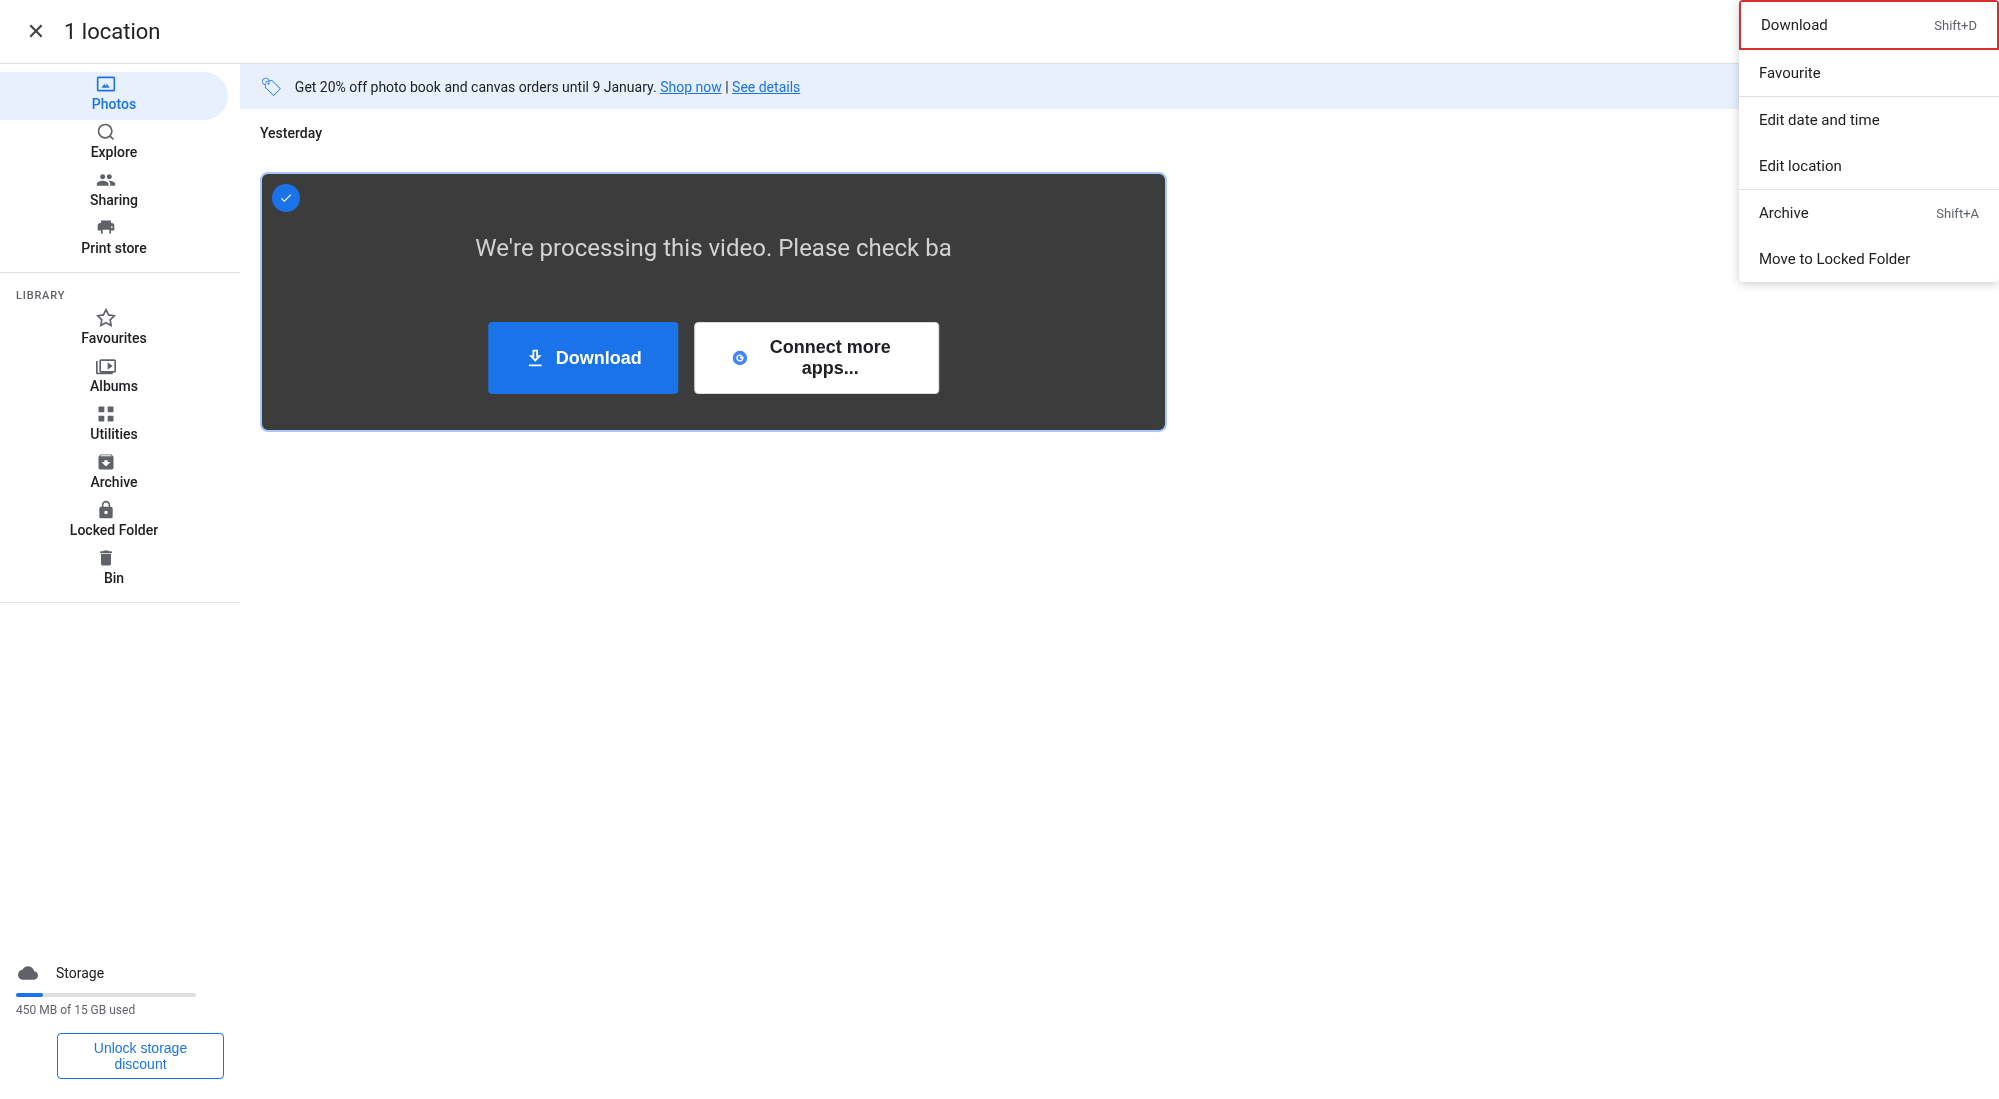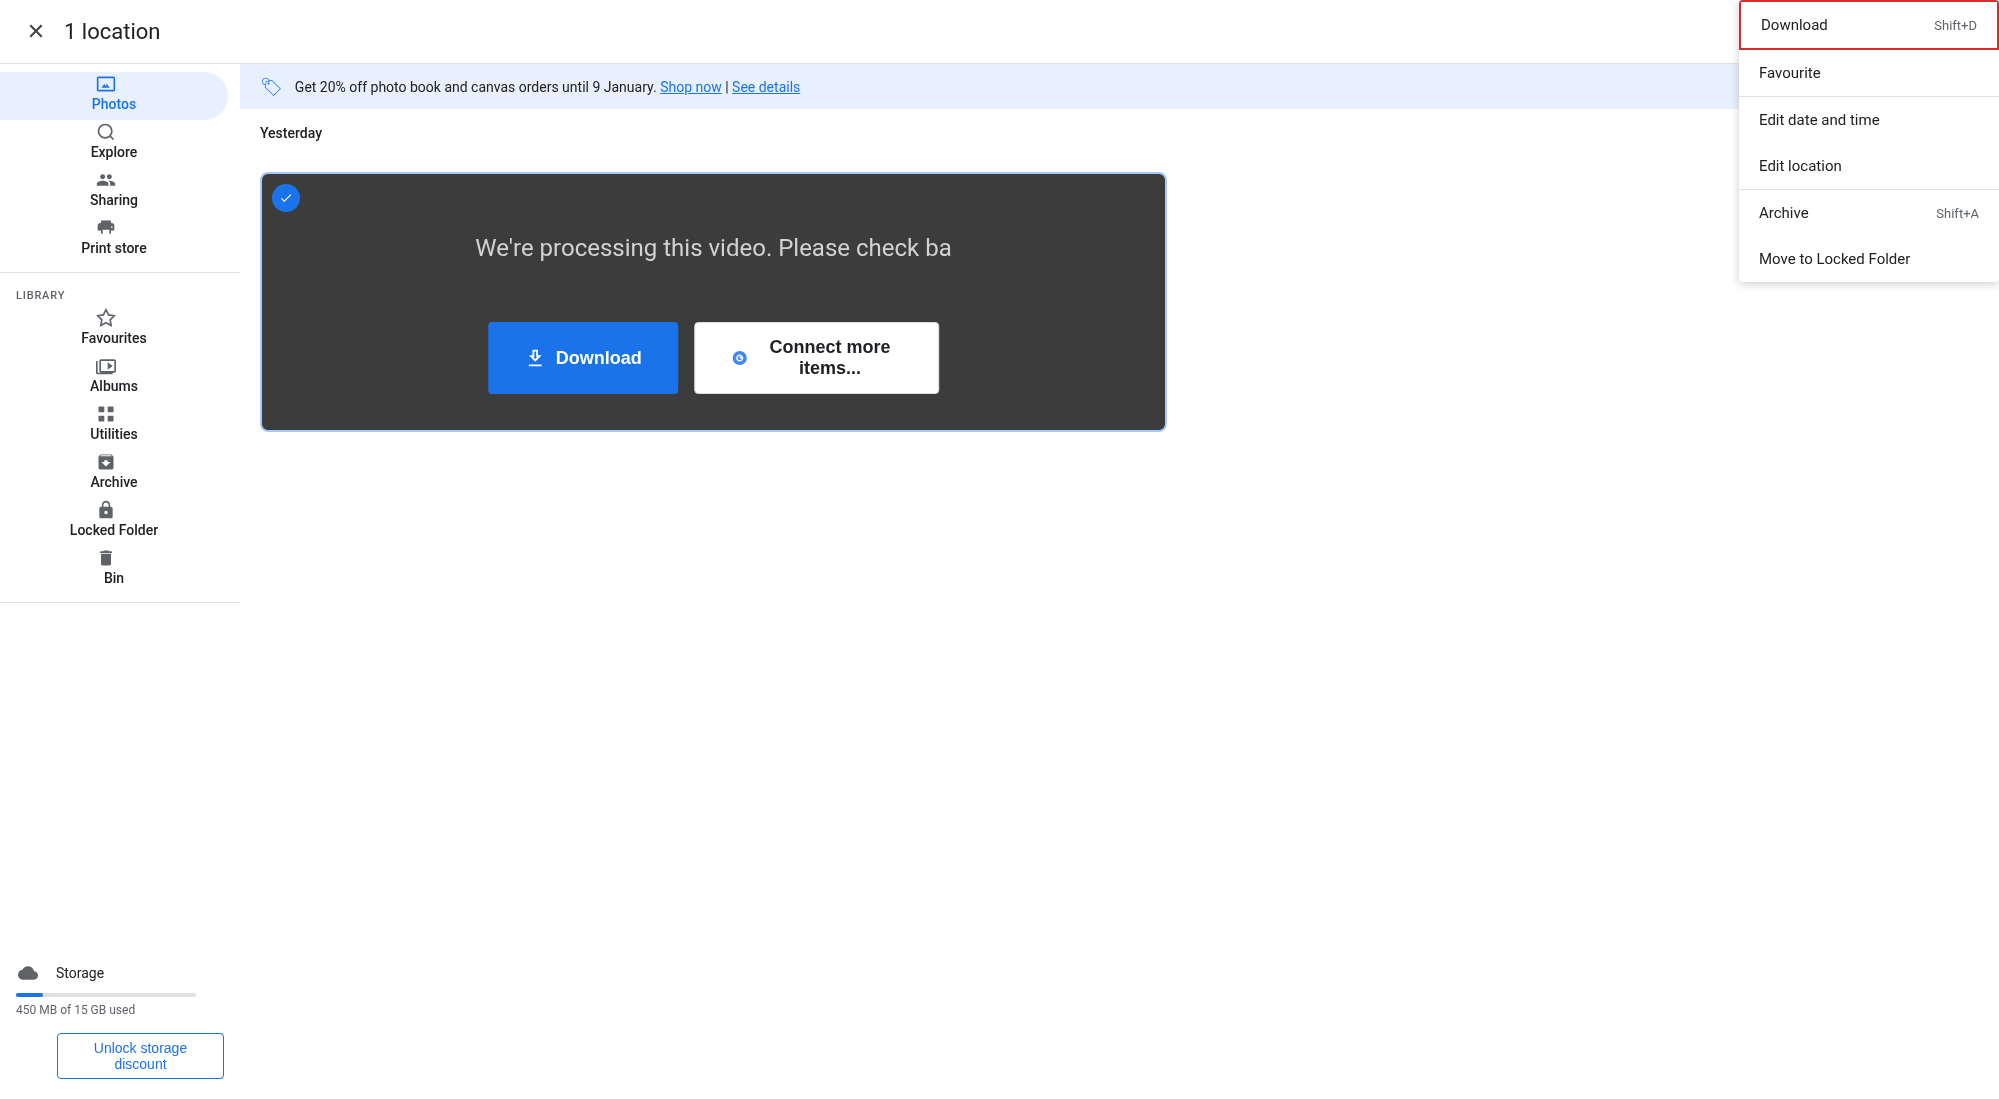--- a/index.html
+++ b/index.html
@@ -481,21 +481,21 @@
             <svg width="22" height="22" viewBox="0 0 24 24" fill="white">
               <path d="M19 9h-4V3H9v6H5l7 7 7-7zm-8 2V5h2v6h1.17L12 13.17 9.83 11H11zm-6 8h14v2H5z"></path>
             </svg>
             <span>Download</span>
           </button>
           <button class="btn-connect">
             <svg width="22" height="22" viewBox="0 0 24 24">
               <circle cx="12" cy="12" r="10" fill="#4285F4"></circle>
               <path d="M12 12v-2h5c.1.4.1.8.1 1.2C17.1 14.7 14.8 17 12 17c-2.8 0-5-2.2-5-5s2.2-5 5-5c1.3 0 2.5.5 3.4 1.3l-1.4 1.4C13.4 9.3 12.7 9 12 9c-1.7 0-3 1.3-3 3s1.3 3 3 3c1.5 0 2.6-1 2.9-2.4H12v-1.6z" fill="white"></path>
             </svg>
-            <span>Connect more items...</span>
+            <span>Connect more apps...</span>
           </button>
         </div>
       </div>
     </div>
 
   </div>
 </div>
 
 <div class="dropdown-menu">
 

